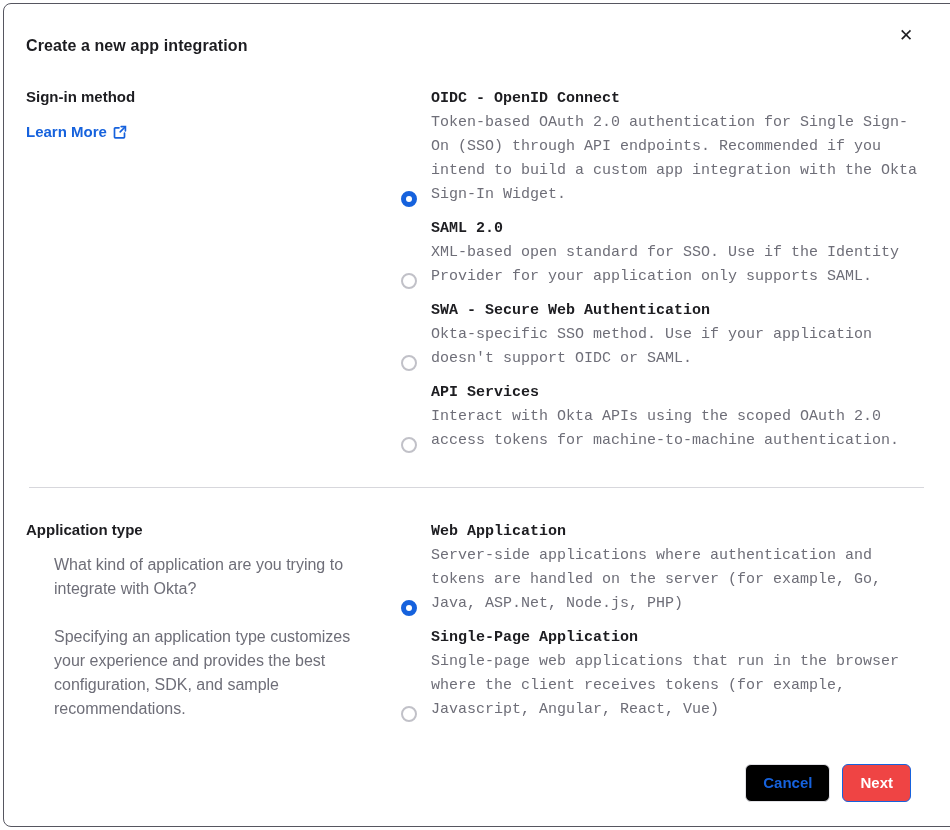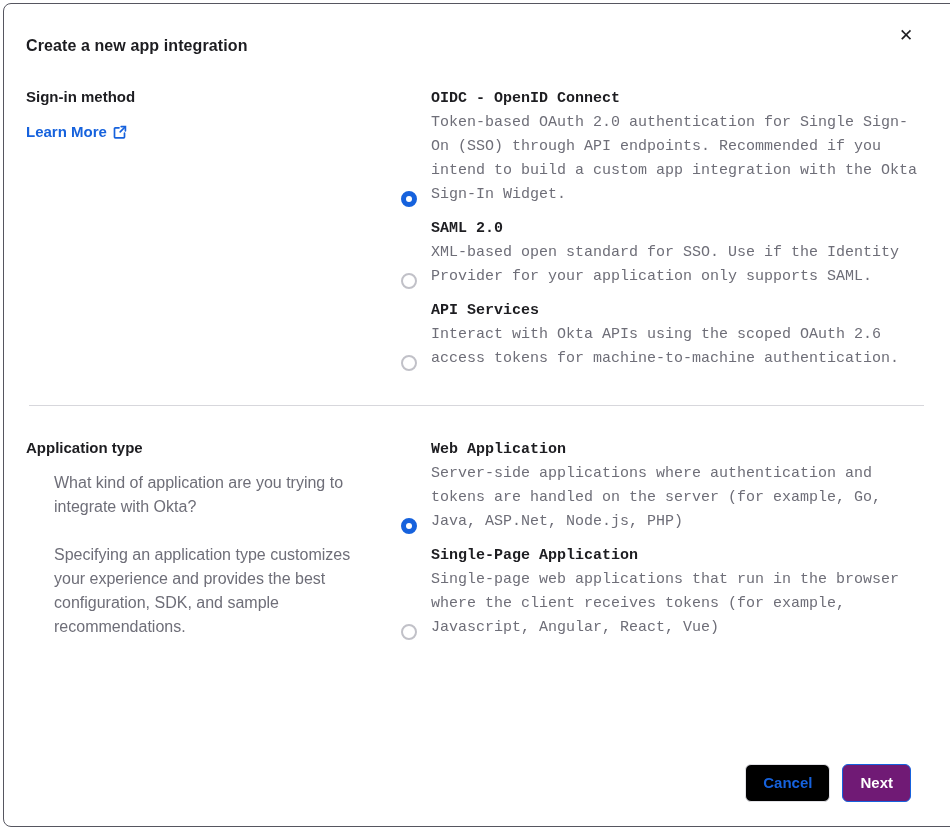--- a/index.html
+++ b/index.html
@@ -147,21 +147,21 @@
     padding: 8px 17px;
     cursor: pointer;
     line-height: 20px;
   }
   .btn-secondary {
     background: #000000;
     border: 1px solid #e1e1e6;
     color: #1662dd;
   }
   .btn-primary {
-    background: #701a75;
+    background: #ef4444;
     border: 1px solid #1662dd;
     color: #ffffff;
   }
 </style>
 </head>
 <body>
 
 <div class="dialog">
   <div class="dialog-inner">
 
@@ -194,26 +194,33 @@
         </div>
 
         <div class="option">
           <span class="radio unselected"></span>
           <div class="option-body">
             <div class="option-title">SAML 2.0</div>
             <div class="option-desc">XML-based open standard for SSO. Use if the Identity Provider for your application only supports SAML.</div>
           </div>
         </div>
 
+        <div class="option">
+          <span class="radio unselected"></span>
+          <div class="option-body">
+            <div class="option-title">SWA - Secure Web Authentication</div>
+            <div class="option-desc">Okta-specific SSO method. Use if your application doesn't support OIDC or SAML.</div>
+          </div>
+        </div>
 
         <div class="option">
           <span class="radio unselected"></span>
           <div class="option-body">
             <div class="option-title">API Services</div>
-            <div class="option-desc">Interact with Okta APIs using the scoped OAuth 2.6 access tokens for machine-to-machine authentication.</div>
+            <div class="option-desc">Interact with Okta APIs using the scoped OAuth 2.0 access tokens for machine-to-machine authentication.</div>
           </div>
         </div>
 
       </div>
     </div>
 
     <hr class="divider">
 
     <div class="form-row">
       <div class="left-col">

